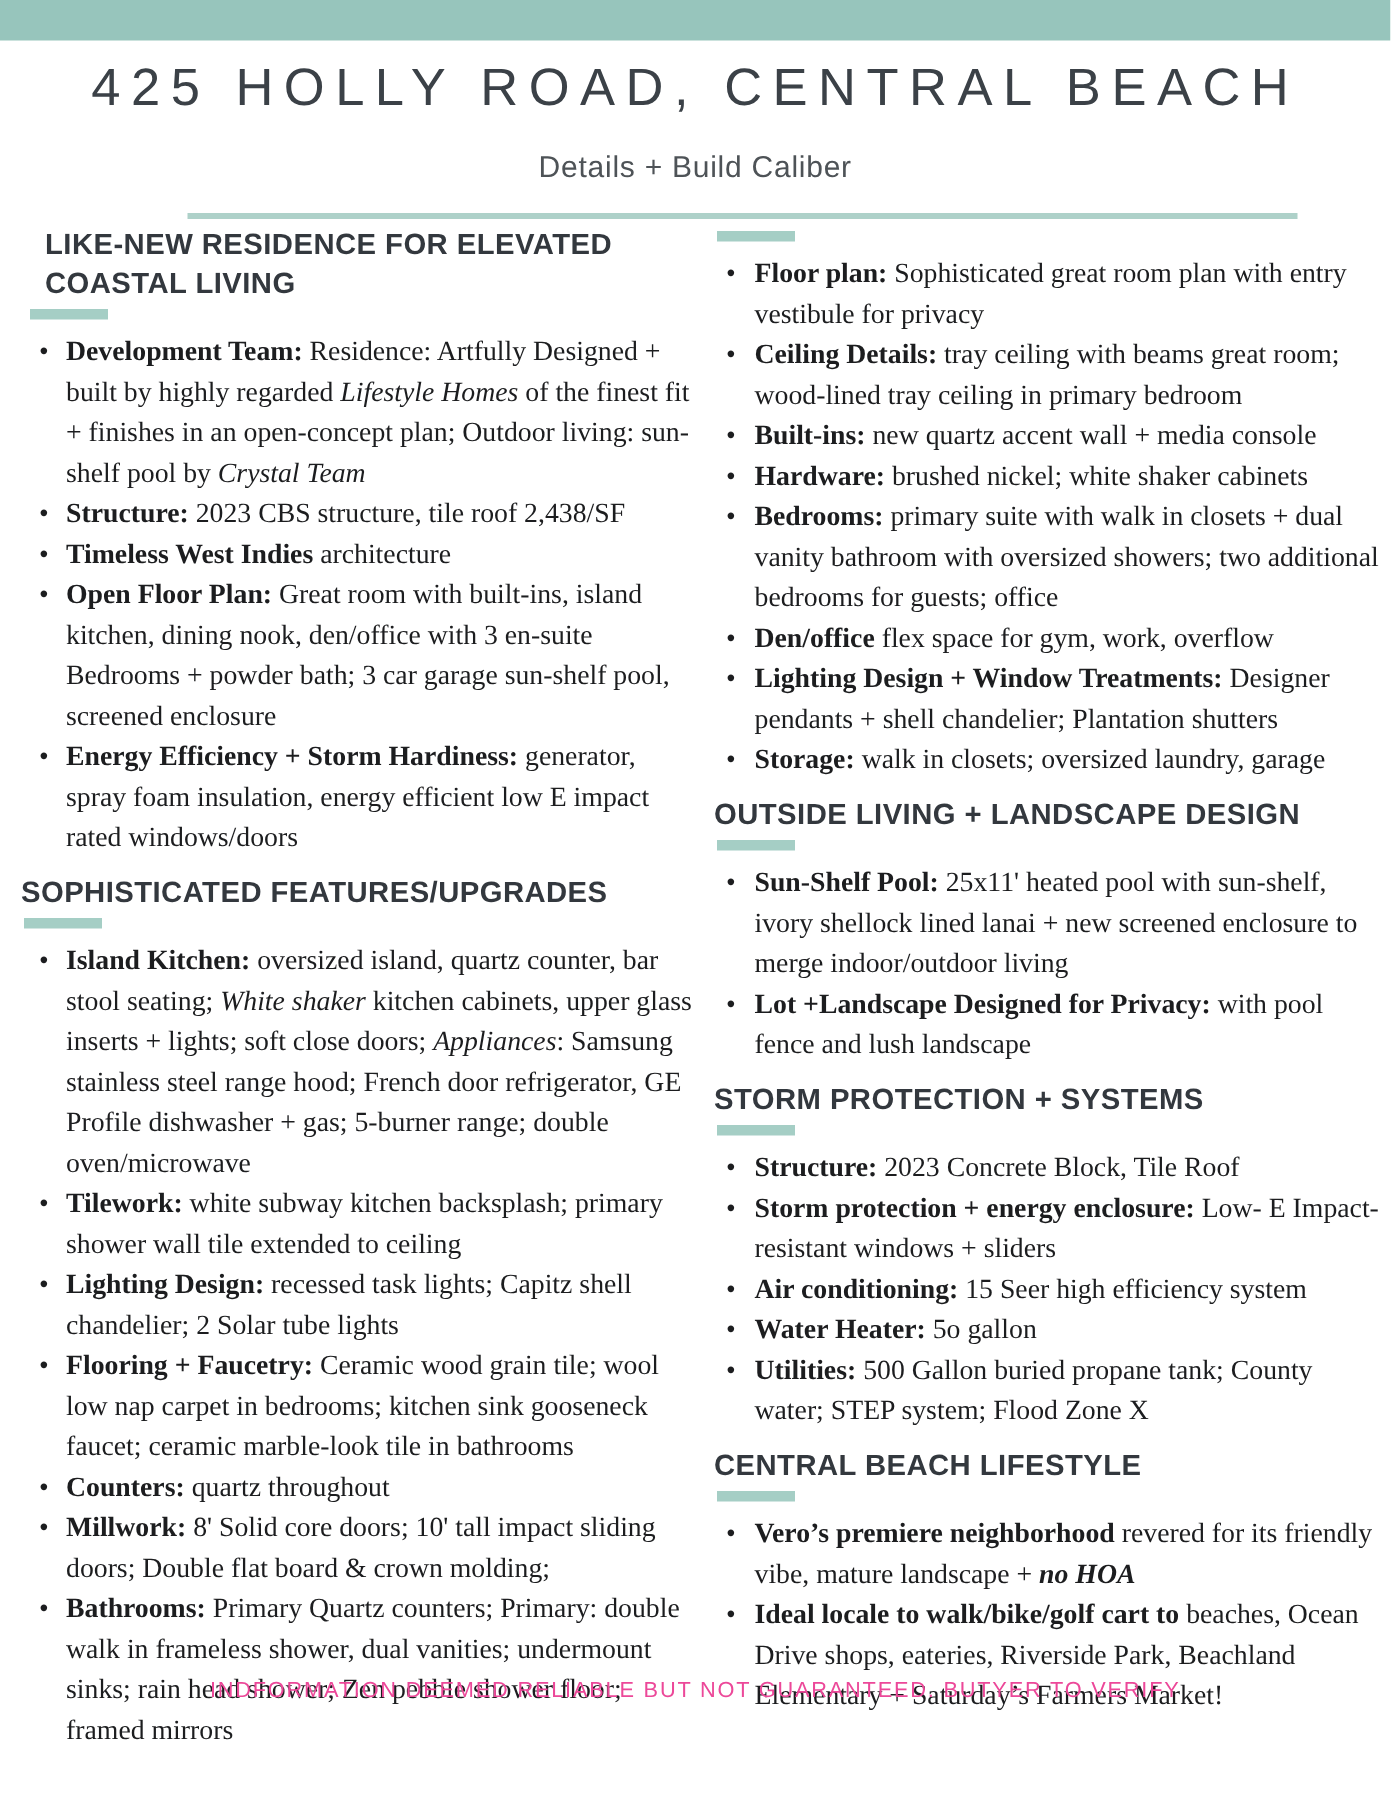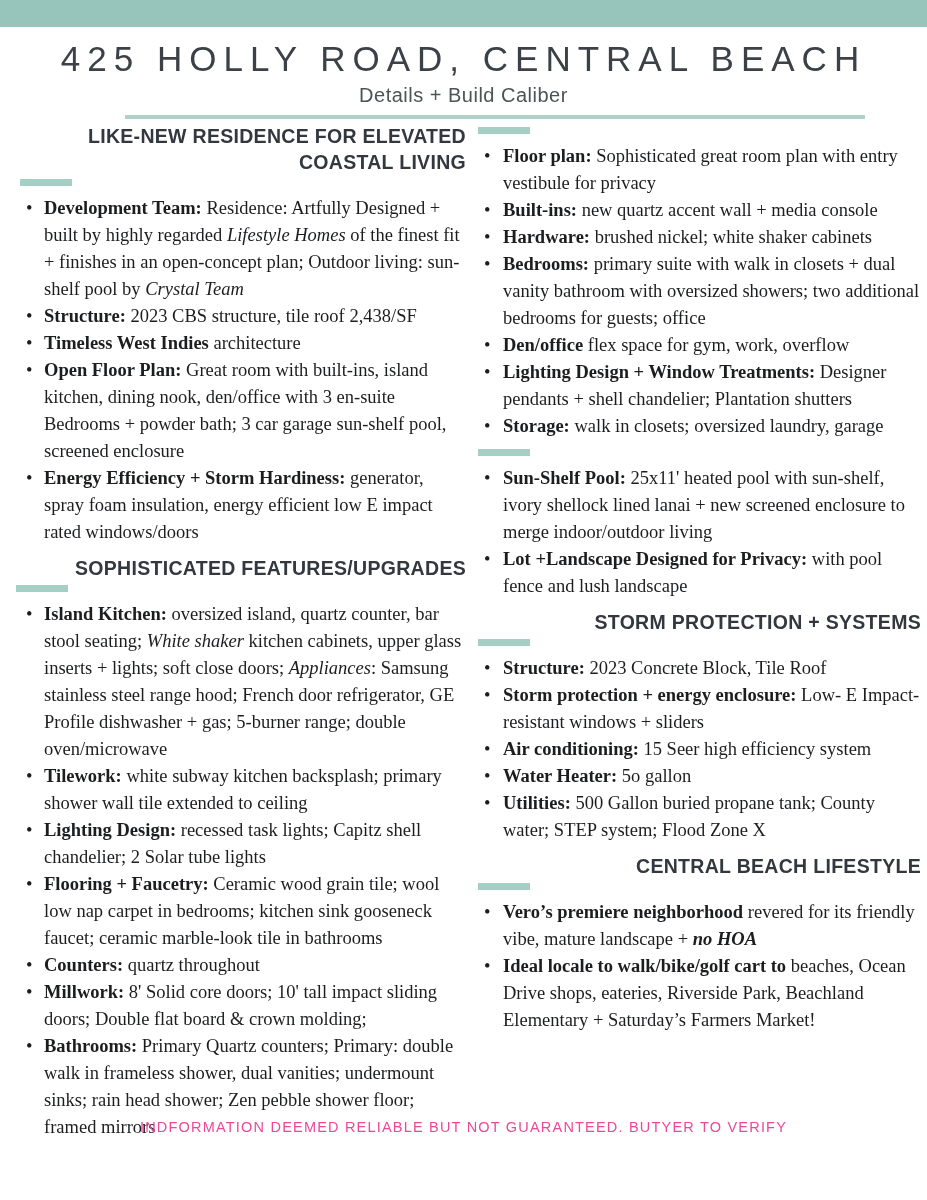--- a/index.html
+++ b/index.html
@@ -4,37 +4,37 @@
 <style>
   html,body{margin:0;padding:0;background:#ffffff;}
   body{width:927px;height:1200px;position:relative;overflow:hidden;
        font-family:"Liberation Serif", serif;color:#1c1d1f;}
 
   .band{height:27px;width:100%;background:#97c5bc;}
 
   .page-title{margin:9px 0 0 0;text-align:center;
     font-family:"Liberation Sans", sans-serif;font-weight:400;
     font-size:35px;line-height:46px;letter-spacing:7px;color:#3b4147;}
-  .page-subtitle{margin:0;text-align:center;
+  .page-subtitle{margin:17px;text-align:center;
     font-family:"Liberation Sans", sans-serif;font-weight:400;
     font-size:20px;line-height:26px;letter-spacing:0.5px;color:#4e5357;}
 
   .divider{height:4px;width:740px;margin:7px 0 2px 125px;background:#aed1c9;}
 
   .columns{display:flex;gap:10px;padding:2px 6px 0 14px;align-items:flex-start;}
   .col{min-width:0;}
   .col-left{flex:0 0 452px;}
   .col-right{flex:1 1 auto;}
 
   section{margin:0;}
   section + section{margin-top:9px;}
 
   .sec-heading{margin:0;
     font-family:"Liberation Sans", sans-serif;font-weight:700;
-    font-size:19.5px;line-height:26px;letter-spacing:0.3px;color:#33383e;text-align:right;}
+    font-size:19.5px;line-height:26px;letter-spacing:0.3px;color:#33383e;}
   .col-left section:first-child .sec-heading{padding-left:16px;}
 
   .accent-bar{width:52px;height:7px;background:#a5cec5;margin:4px 0 9px 2px;}
   .col-left section:first-child .accent-bar{margin-left:6px;}
 
   ul.bullets{list-style:none;margin:0;padding:0;}
   .bullets li{position:relative;padding-left:30px;
     font-size:18.5px;line-height:27px;}
   .bullets li::before{content:"\2022";position:absolute;left:12px;top:0;
     font-size:18.5px;line-height:27px;color:#1c1d1f;}
@@ -84,29 +84,31 @@
           <li><span class="seg-b">Millwork:</span><span class="seg">  8' Solid core doors; 10' tall impact sliding doors; Double flat board &amp; crown molding;</span></li>
           <li><span class="seg-b">Bathrooms:</span><span class="seg"> Primary Quartz counters; Primary: double walk in frameless shower, dual vanities; undermount sinks; rain head shower; Zen pebble shower floor; framed mirrors</span></li>
         </ul>
       </section>
     </div>
   <div class="col col-right">
       <section>
         <div class="accent-bar"></div>
         <ul class="bullets">
           <li><span class="seg-b">Floor plan:</span><span class="seg"> Sophisticated great room plan with entry vestibule for privacy</span></li>
+          <li><span class="seg-b">Ceiling Details:</span><span class="seg"> tray ceiling with beams great room; wood-lined tray ceiling in primary bedroom</span></li>
           <li><span class="seg-b">Built-ins:</span><span class="seg"> new quartz accent wall + media console</span></li>
           <li><span class="seg-b">Hardware:</span><span class="seg">  brushed nickel; white shaker cabinets</span></li>
           <li><span class="seg-b">Bedrooms:</span><span class="seg"> primary suite with walk in closets + dual vanity bathroom with oversized showers; two additional bedrooms for guests; office</span></li>
           <li><span class="seg-b">Den/office</span><span class="seg"> flex space for gym, work, overflow</span></li>
           <li><span class="seg-b">Lighting Design + Window Treatments:</span><span class="seg"> Designer pendants + shell chandelier; Plantation shutters</span></li>
           <li><span class="seg-b">Storage:</span><span class="seg"> walk in closets; oversized laundry, garage</span></li>
         </ul>
       </section>
       <section>
+        <h2 class="sec-heading">OUTSIDE LIVING + LANDSCAPE DESIGN</h2>
         <div class="accent-bar"></div>
         <ul class="bullets">
           <li><span class="seg-b">Sun-Shelf Pool:</span><span class="seg">  25x11' heated pool with sun-shelf, ivory shellock lined lanai + new screened enclosure to merge indoor/outdoor living</span></li>
           <li><span class="seg-b">Lot +Landscape Designed for Privacy:</span><span class="seg"> with pool fence and lush landscape</span></li>
         </ul>
       </section>
       <section>
         <h2 class="sec-heading">STORM PROTECTION + SYSTEMS</h2>
         <div class="accent-bar"></div>
         <ul class="bullets">

